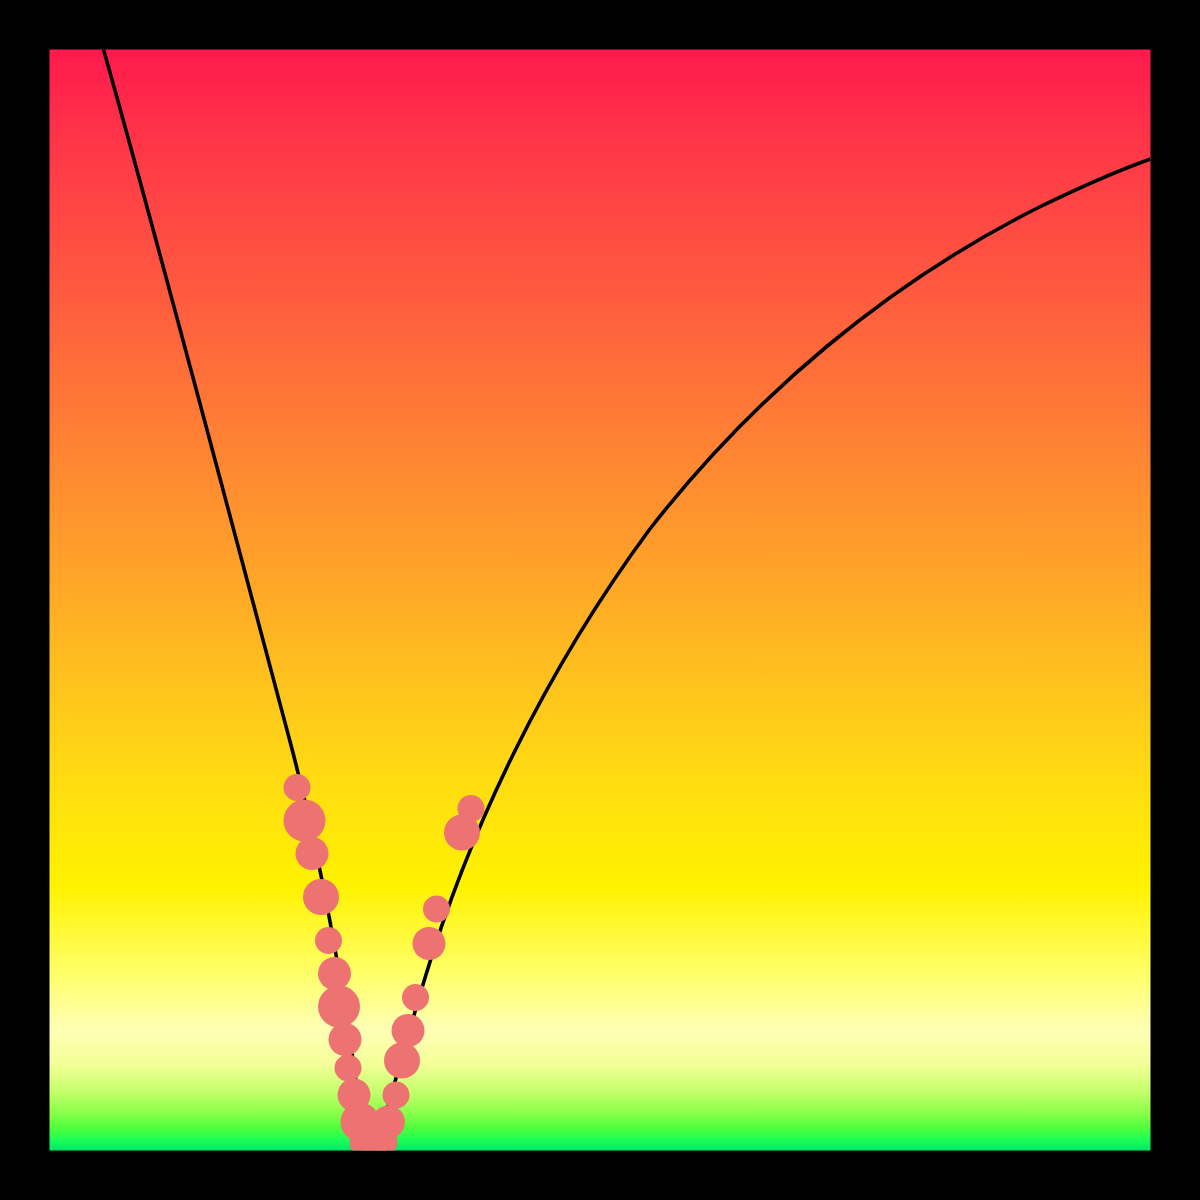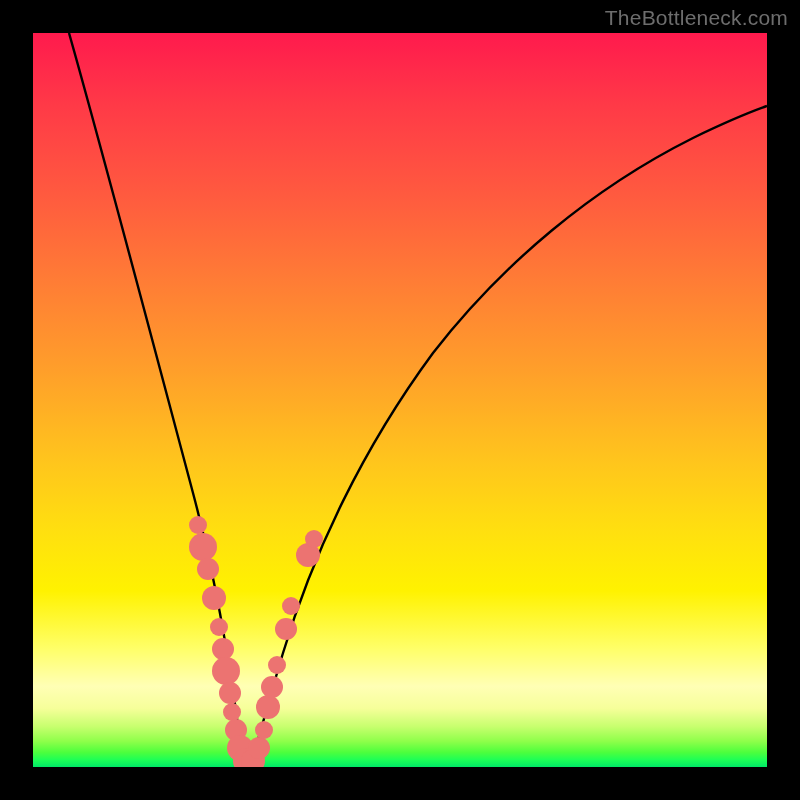--- a/index.html
+++ b/index.html
@@ -107,14 +107,13 @@
         <circle class="marker" cx="235" cy="674" r="12"></circle>
         <circle class="marker" cx="239" cy="654" r="11"></circle>
         <circle class="marker" cx="244" cy="632" r="9"></circle>
         <circle class="marker" cx="253" cy="596" r="11"></circle>
         <circle class="marker" cx="258" cy="573" r="9"></circle>
         <circle class="marker" cx="275" cy="522" r="12"></circle>
         <circle class="marker" cx="281" cy="506" r="9"></circle>
       </g>
     </svg>
   </div>
-  <div class="watermark">TheBottleneck.com</div>
 </div>
 
 </body></html>

